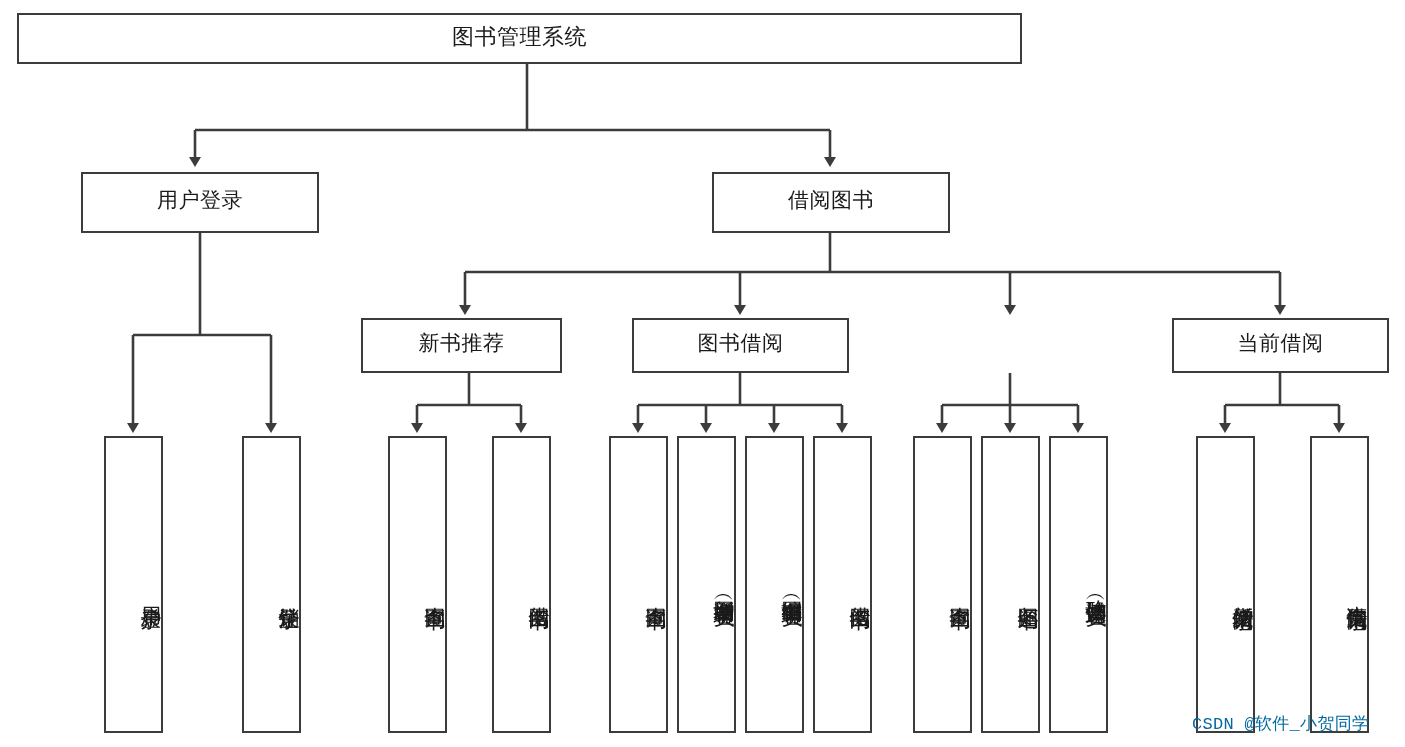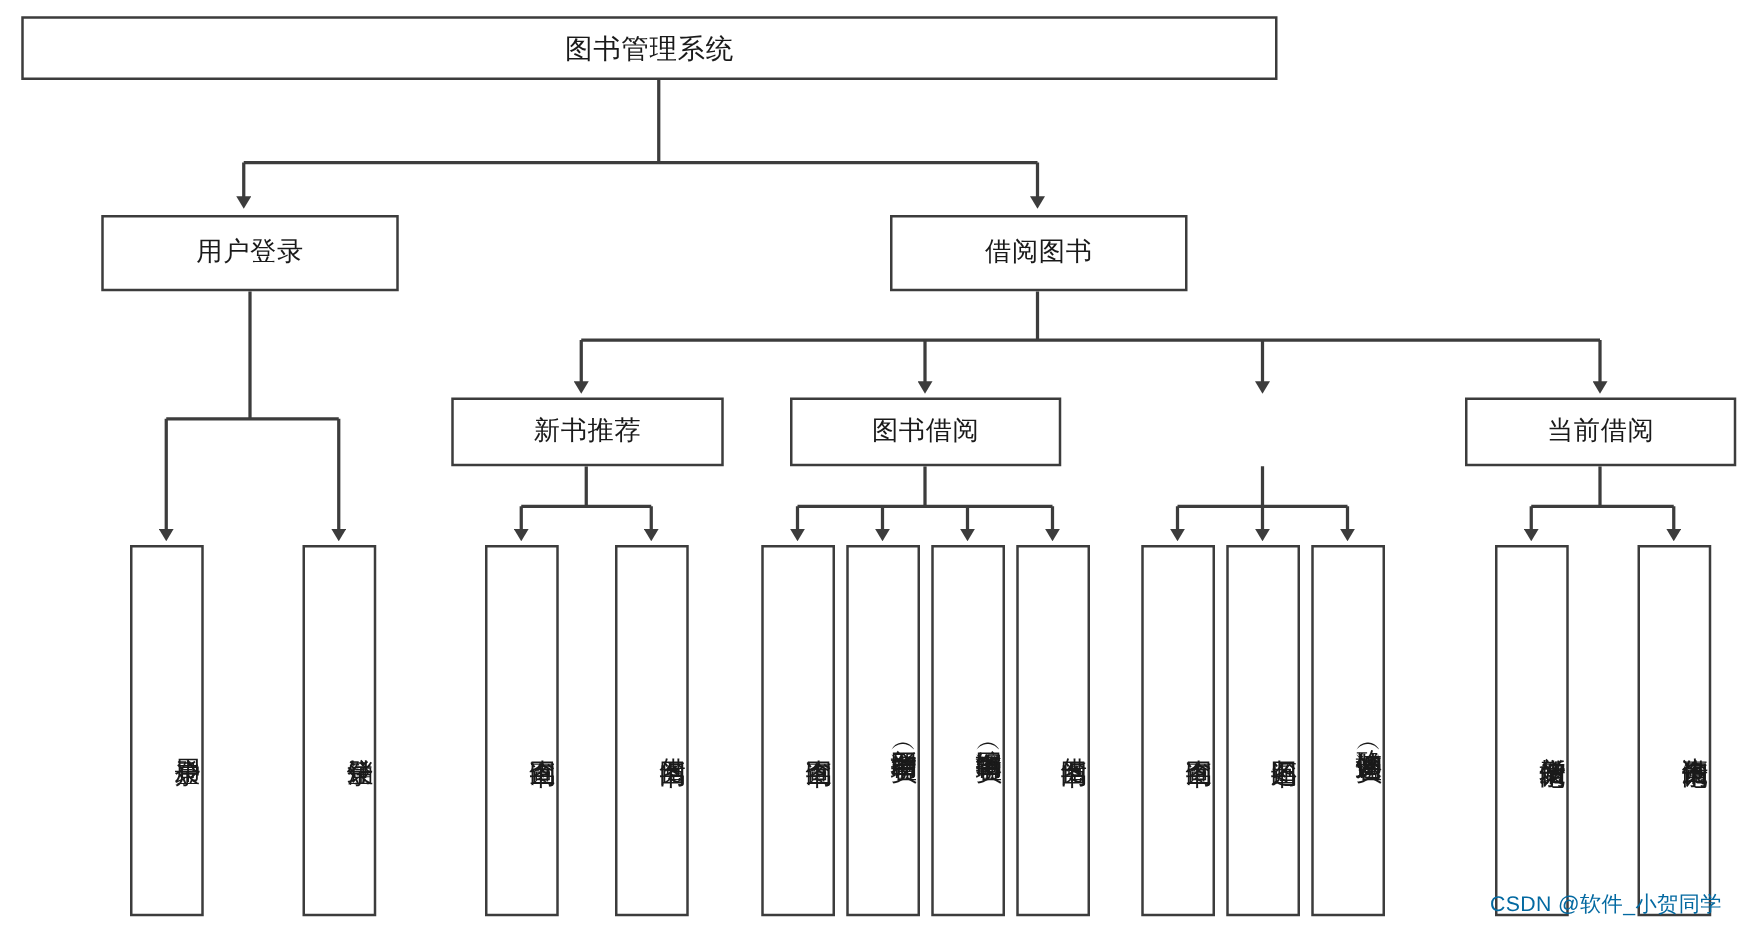--- a/index.html
+++ b/index.html
@@ -9,20 +9,21 @@
   }
   body {
     font-family: "Liberation Sans", "DejaVu Sans", sans-serif;
   }
   #canvas {
     position: relative;
     width: 1405px;
     height: 747px;
     background: #ffffff;
     overflow: hidden;
+    font-family: Liberation Mono, monospace;
   }
   #diagram-svg {
     position: absolute;
     left: 0;
     top: 0;
     width: 1405px;
     height: 747px;
   }
   .node {
     position: absolute;
@@ -119,21 +120,21 @@
       <path d="M1339,405 L1339,424" marker-end="url(#arrow)"></path>
     </g>
   </svg>
 
   <div class="node horiz" id="root-node" style="left:17px; top:13px; width:1005px; height:51px;">图书管理系统</div>
 
   <div class="node horiz" style="left:81px; top:172px; width:238px; height:61px;">用户登录</div>
 
   <div class="node horiz" style="left:712px; top:172px; width:238px; height:61px;">借阅图书</div>
 
-  <div class="node horiz" style="left:361px; top:318px; width:218px; height:55px;">新书推荐</div>
+  <div class="node horiz" style="left:361px; top:318px; width:201px; height:55px;">新书推荐</div>
 
   <div class="node horiz" style="left:632px; top:318px; width:217px; height:55px;">图书借阅</div>
 
 
   <div class="node horiz" style="left:1172px; top:318px; width:217px; height:55px;">当前借阅</div>
 
   <div class="node vert" style="left:104px; top:436px; width:59px; height:297px;">用户登录</div>
 
   <div class="node vert" style="left:242px; top:436px; width:59px; height:297px;">注销登录</div>
 

